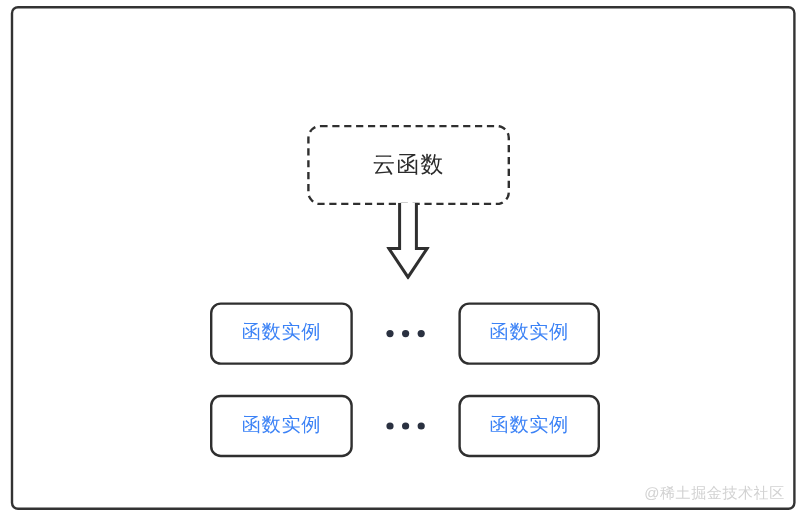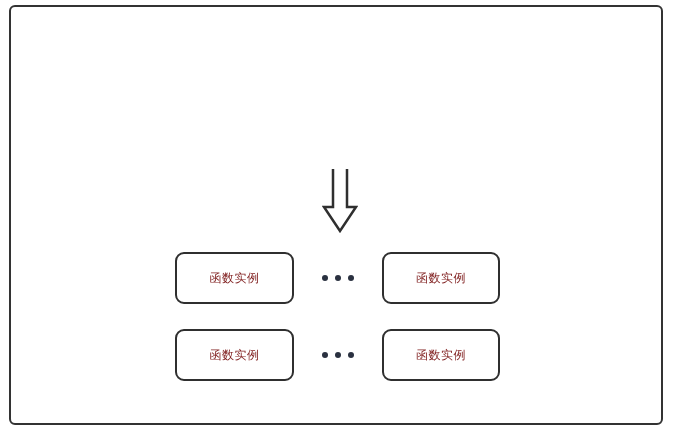--- a/index.html
+++ b/index.html
@@ -98,22 +98,22 @@
     border-radius: 9px;
     background: #ffffff;
     display: flex;
     align-items: center;
     justify-content: center;
   }
   .instance-box.left  { left: 175px; }
   .instance-box.right { left: 382px; width: 118px; }
 
   .instance-box .box-label {
-    font-size: 12px;
-    color: #7f1d1d;
+    font-size: 16px;
+    color: #3b82f6;
     line-height: 1;
     letter-spacing: 0.5px;
     white-space: nowrap;
   }
 
   
   .ellipsis {
     position: absolute;
     left: 306px;
     top: 0;
@@ -143,20 +143,23 @@
   }
 </style>
 </head>
 <body>
 
 <div id="canvas">
 
   <div id="platform-frame"></div>
 
 
+  <div id="cloud-function-node">
+    <span class="node-label">云函数</span>
+  </div>
 
   <svg id="flow-arrow" viewBox="0 0 36 64" xmlns="http://www.w3.org/2000/svg">
     <path d="M 11 0 L 11 38 L 2 38 L 18 62 L 34 38 L 25 38 L 25 0" fill="#ffffff" stroke="#2f2f2f" stroke-width="2.5" stroke-linejoin="miter"></path>
   </svg>
 
   <div class="instance-row" id="instance-row-1">
     <div class="instance-box left">
       <span class="box-label">函数实例</span>
     </div>
     <div class="ellipsis">
@@ -176,14 +179,15 @@
     <div class="ellipsis">
       <span class="dot"></span>
       <span class="dot"></span>
       <span class="dot"></span>
     </div>
     <div class="instance-box right">
       <span class="box-label">函数实例</span>
     </div>
   </div>
 
+  <div id="watermark">@稀土掘金技术社区</div>
 
 </div>
 
 </body></html>

